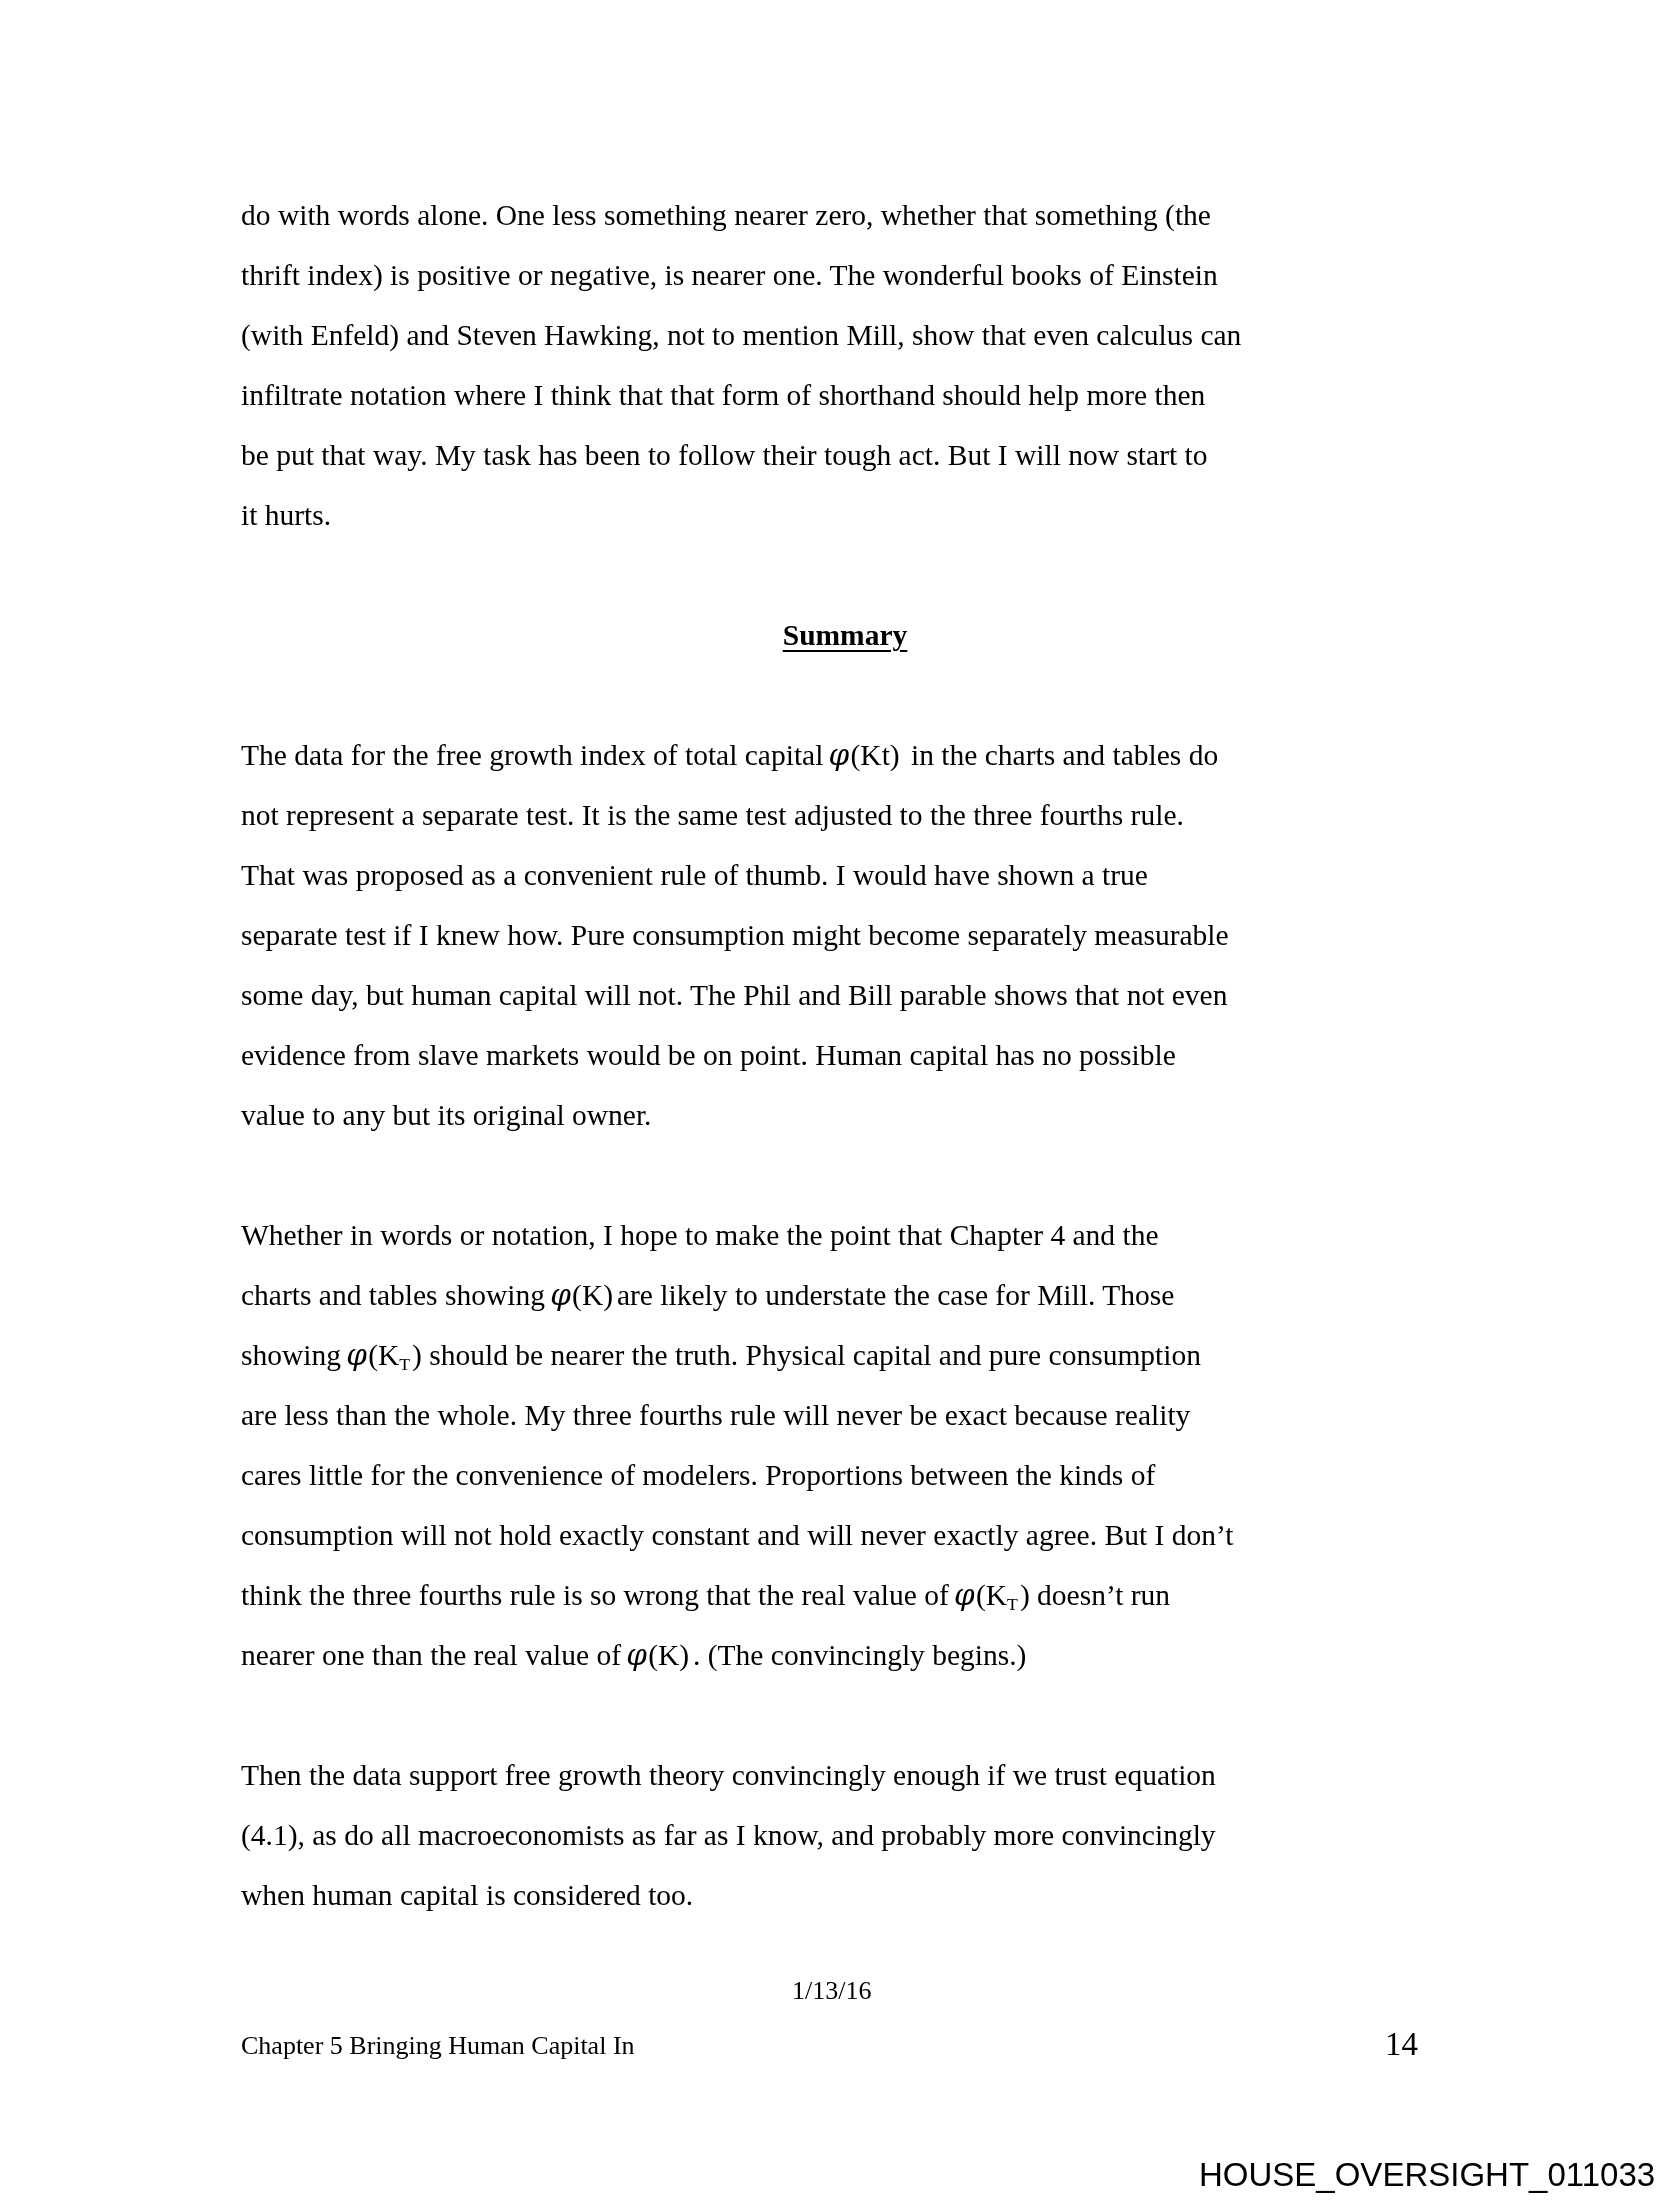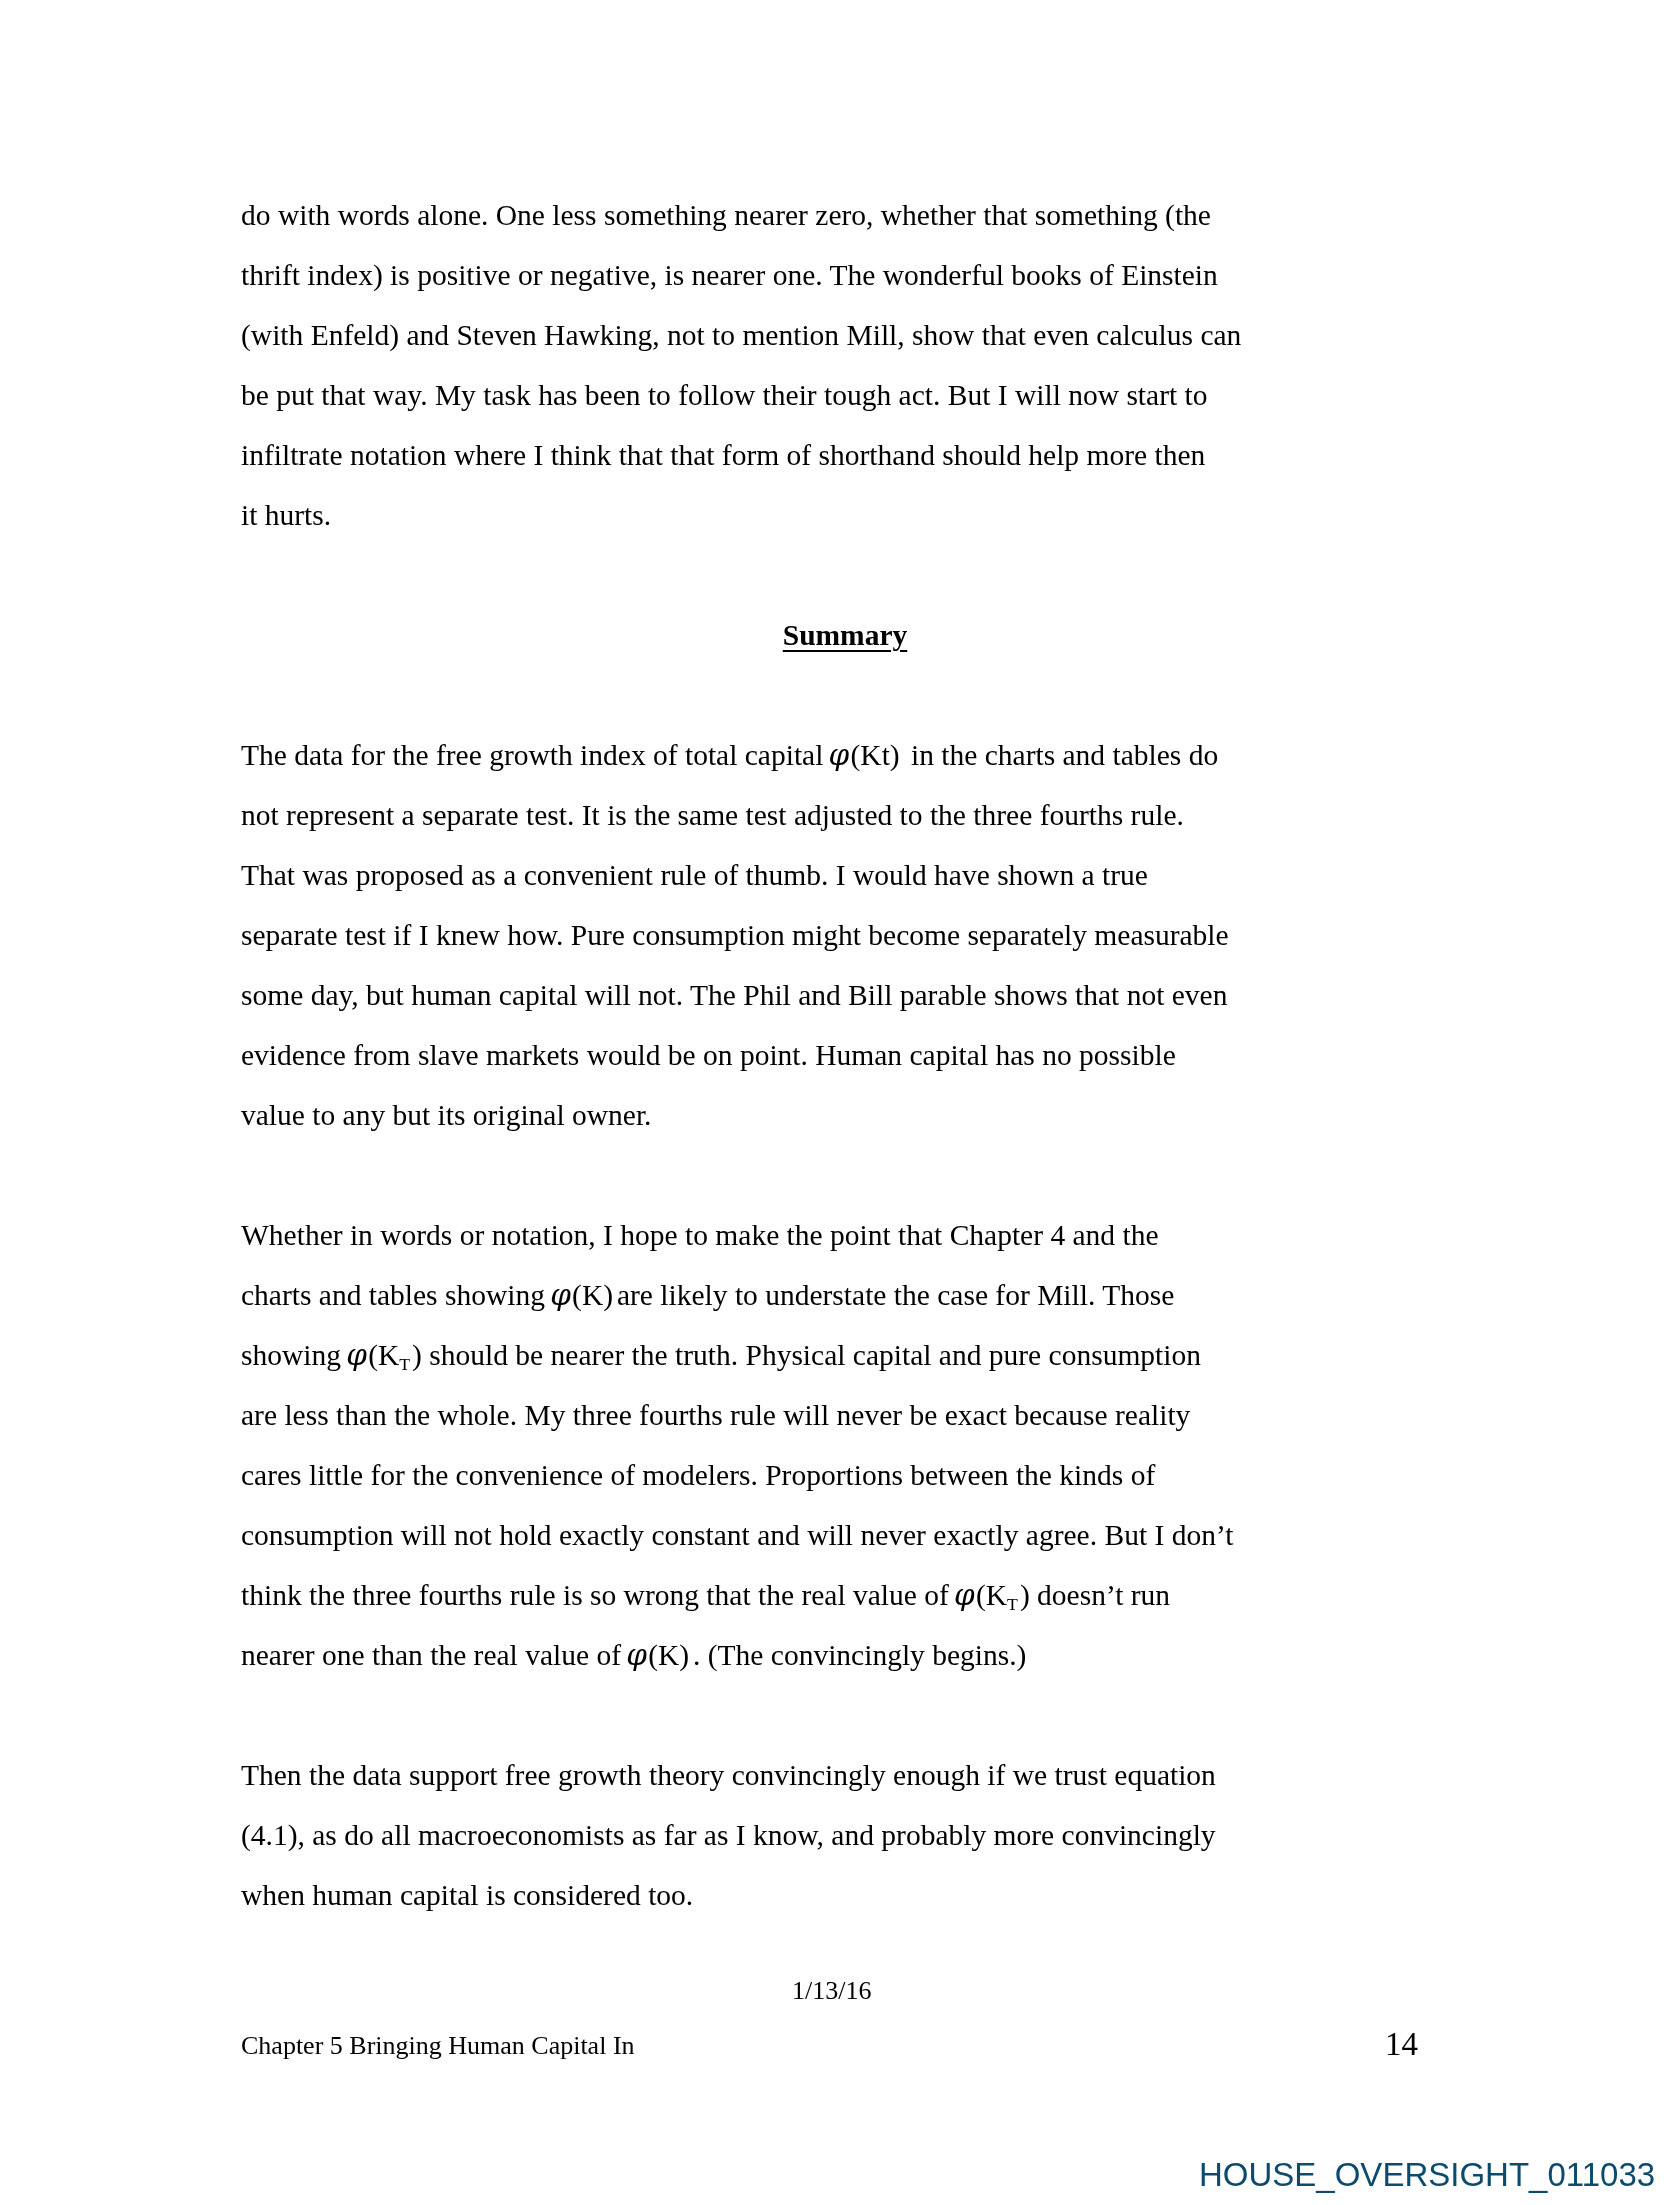--- a/index.html
+++ b/index.html
@@ -74,34 +74,34 @@
     font-size: 33px;
     line-height: 38px;
   }
   .stamp {
     position: absolute;
     left: 1199px;
     top: 2156px;
     font-size: 33px;
     line-height: 37px;
     font-family: "Liberation Sans", sans-serif;
-    color: #0c4a6e;
+    color: #000000;
   }
 </style>
 </head>
 <body>
 
 <div class="page">
   <div class="doc-body" id="doc-body">
       <div class="para body-para">
         <div class="line"><span>do with words alone. One less something nearer zero, whether that something (the</span></div>
         <div class="line"><span>thrift index) is positive or negative, is nearer one. The wonderful books of Einstein</span></div>
         <div class="line"><span>(with Enfeld) and Steven Hawking, not to mention Mill, show that even calculus can</span></div>
+        <div class="line"><span>infiltrate notation where I think that that form of shorthand should help more then</span></div>
         <div class="line"><span>be put that way. My task has been to follow their tough act. But I will now start to</span></div>
-        <div class="line"><span>infiltrate notation where I think that that form of shorthand should help more then</span></div>
         <div class="line"><span>it hurts.</span></div>
       </div>
       <div class="para heading">
         <div class="line"><span class="u">Summary</span></div>
       </div>
       <div class="para body-para">
         <div class="line"><span>The data for the free growth index of total capital</span><span class="phi">φ</span><span class="eq">(Kt)</span><span> in the charts and tables do</span></div>
         <div class="line"><span>not represent a separate test. It is the same test adjusted to the three fourths rule.</span></div>
         <div class="line"><span>That was proposed as a convenient rule of thumb. I would have shown a true</span></div>
         <div class="line"><span>separate test if I knew how. Pure consumption might become separately measurable</span></div>

